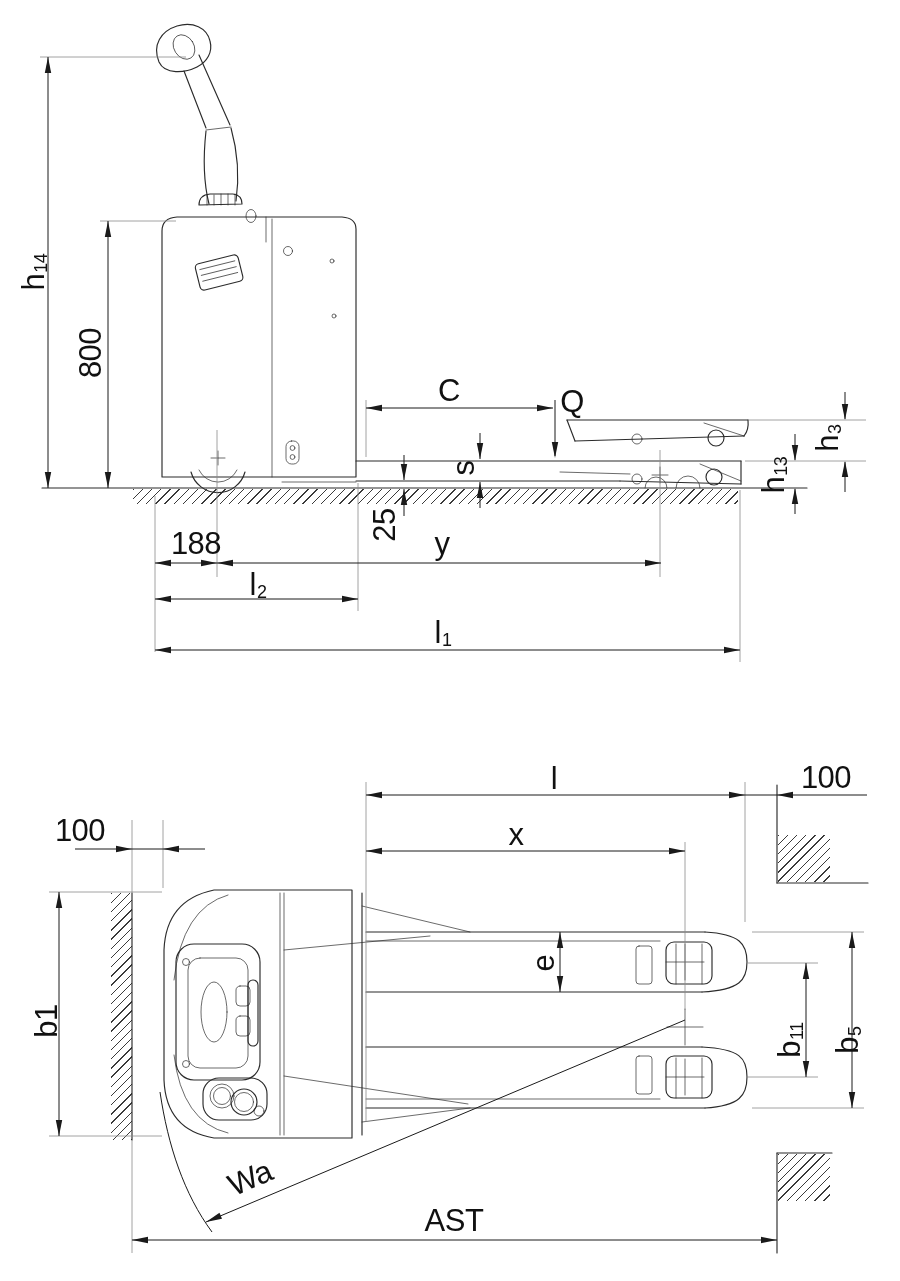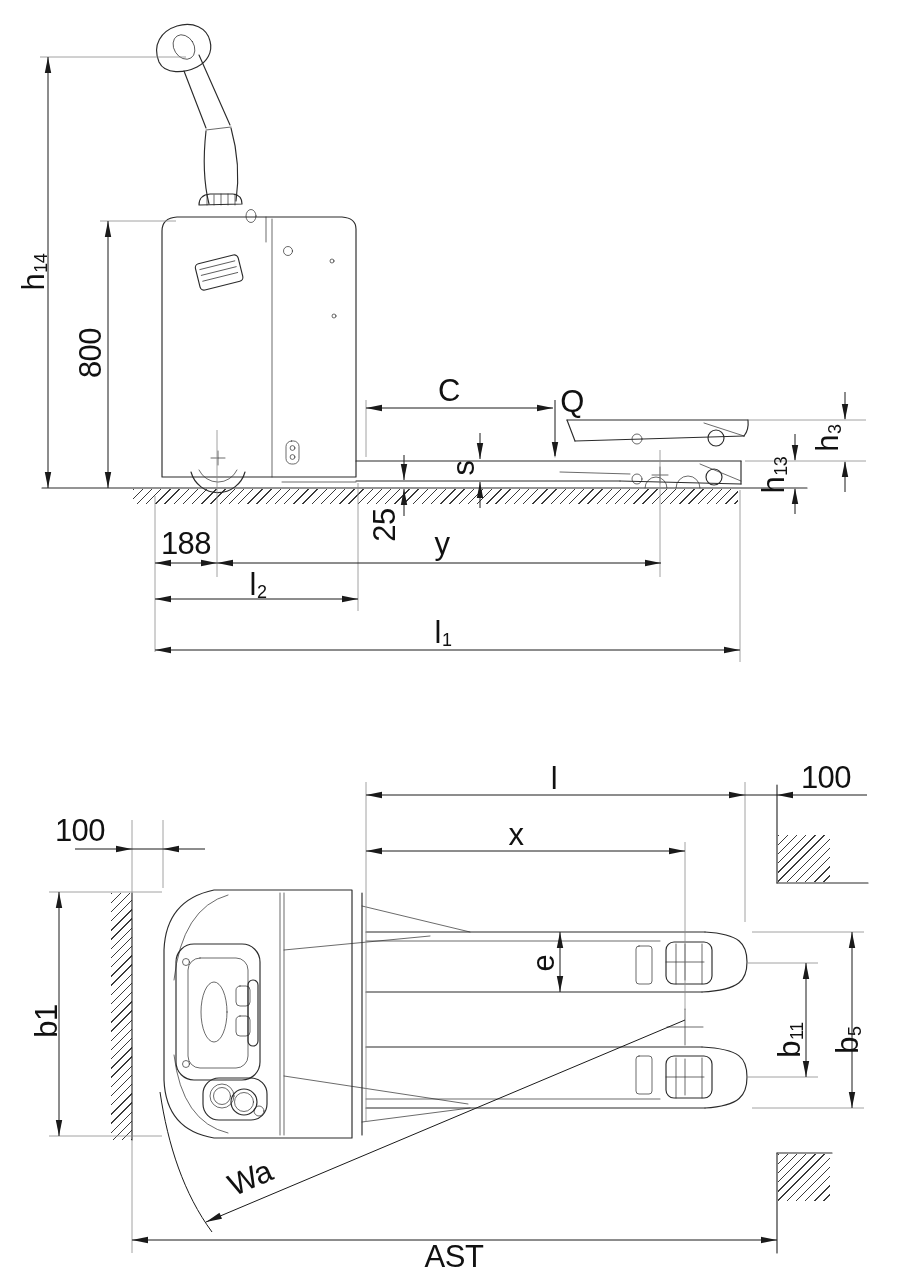--- a/index.html
+++ b/index.html
@@ -283,21 +283,21 @@
   <div class="lbl v" style="left:33px;top:272px">
       <span>h</span>
       <span class="sub">14</span>
     </div>
   <div class="lbl v" style="left:90px;top:353px">800</div>
   <div class="lbl" style="left:449px;top:390px">C</div>
   <div class="lbl" style="left:572px;top:401px">Q</div>
   <div class="lbl v" style="left:463px;top:468px">s</div>
   <div class="lbl v" style="left:384px;top:525px">25</div>
   <div class="lbl" style="left:442px;top:543px">y</div>
-  <div class="lbl" style="left:186px;top:543px">188</div>
+  <div class="lbl" style="left:196px;top:543px">188</div>
   <div class="lbl" style="left:258px;top:584px">
       <span>l</span>
       <span class="sub">2</span>
     </div>
   <div class="lbl" style="left:443px;top:632px">
       <span>l</span>
       <span class="sub">1</span>
     </div>
   <div class="lbl v" style="left:827px;top:438px">
       <span>h</span>
@@ -316,15 +316,15 @@
   <div class="lbl v" style="left:543px;top:963px">e</div>
   <div class="lbl v" style="left:789px;top:1040px">
       <span>b</span>
       <span class="sub">11</span>
     </div>
   <div class="lbl v" style="left:847px;top:1040px">
       <span>b</span>
       <span class="sub">5</span>
     </div>
   <div class="lbl wa" style="left:250px;top:1178px">Wa</div>
-  <div class="lbl" style="left:454px;top:1256px">AST</div>
+  <div class="lbl" style="left:454px;top:1220px">AST</div>
 
 </div>
 
 </body></html>

